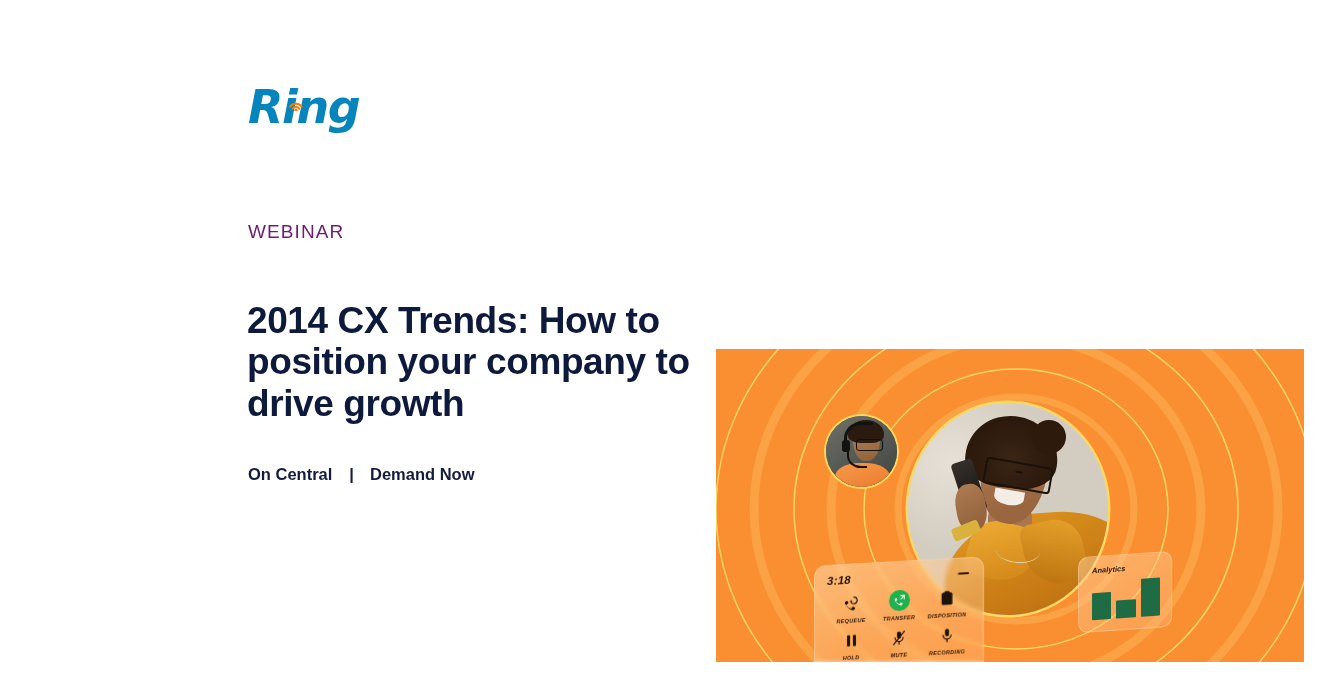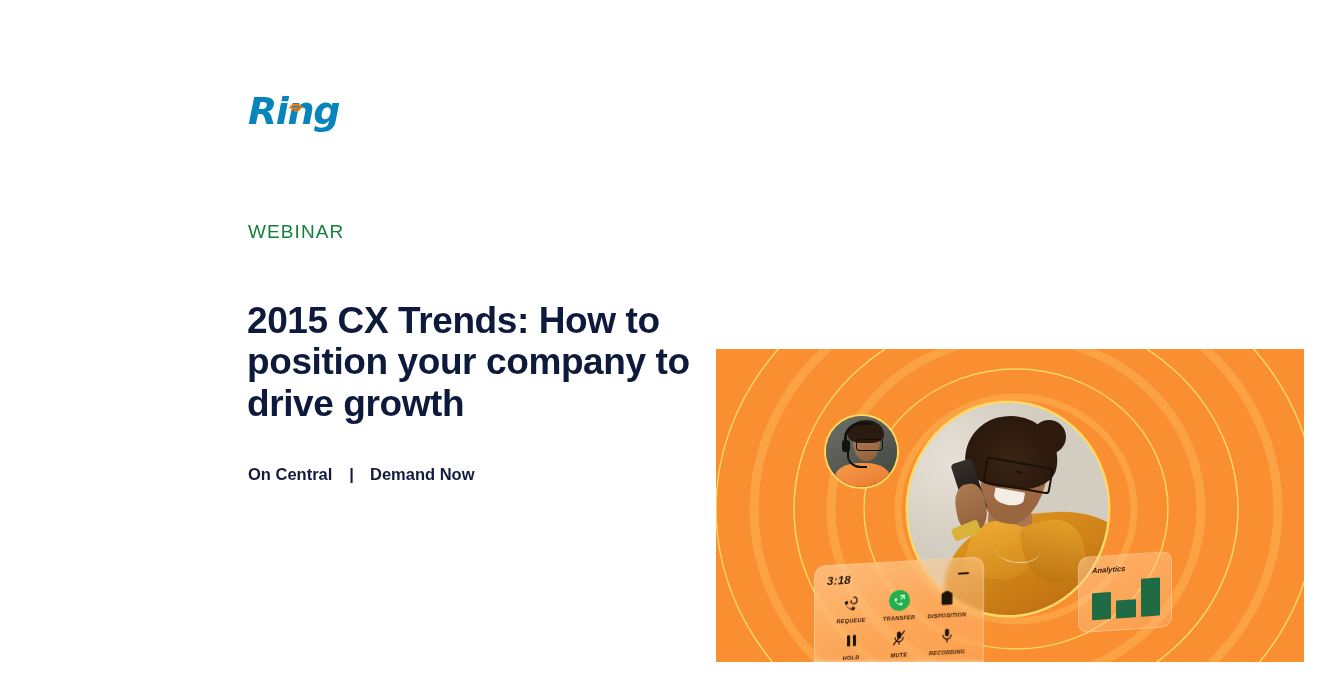--- a/index.html
+++ b/index.html
@@ -22,21 +22,21 @@
     left: 248px;
     top: 90px;
     height: 40px;
     display: flex;
     align-items: flex-end;
     line-height: 1;
   }
   .logo-word {
     font-family: "DejaVu Sans", sans-serif;
     font-weight: 700;
-    font-size: 38px;
+    font-size: 46px;
     letter-spacing: -1.4px;
     font-style: italic;
     line-height: 1;
   }
   .logo-ring { color: #0684BC; position: relative; }
   .logo-central { color: #FF7A00; }
   #wifi-dot {
     position: absolute;
     left: 40px;
     top: -12px;
@@ -45,21 +45,21 @@
   }
 
   
   #eyebrow {
     position: absolute;
     left: 248px;
     top: 221px;
     font-size: 19px;
     font-weight: 500;
     letter-spacing: 1.1px;
-    color: #15803d;
+    color: #701a75;
   }
   #headline {
     position: absolute;
     left: 247px;
     top: 275px;
     width: 452px;
     font-size: 37px;
     font-weight: 700;
     line-height: 41.5px;
     letter-spacing: -0.4px;
@@ -411,21 +411,21 @@
         <path d="M2.2 8.6 A7.2 7.2 0 0 1 13.6 8.6" fill="none" stroke="#FF7A00" stroke-width="2" stroke-linecap="round"></path>
         <path d="M4.6 10.6 A4.2 4.2 0 0 1 11.2 10.6" fill="none" stroke="#FF7A00" stroke-width="2" stroke-linecap="round"></path>
         <circle cx="7.9" cy="12.2" r="1.6" fill="#FF7A00"></circle>
       </svg>
     </span>
   </span>
 </div>
 
 <div id="eyebrow">WEBINAR</div>
 
-<h1 id="headline">2015 CX Trends: How to position your company to drive growth</h1>
+<h1 id="headline">2014 CX Trends: How to position your company to drive growth</h1>
 
 <div id="cta-row">
   <span>On Central</span>
   <span class="sep">|</span>
   <a href="#">Demand Now</a>
 </div>
 
 <div id="hero">
 
   <svg id="hero-svg" width="588" height="313" viewBox="0 0 588 313" aria-hidden="true">

